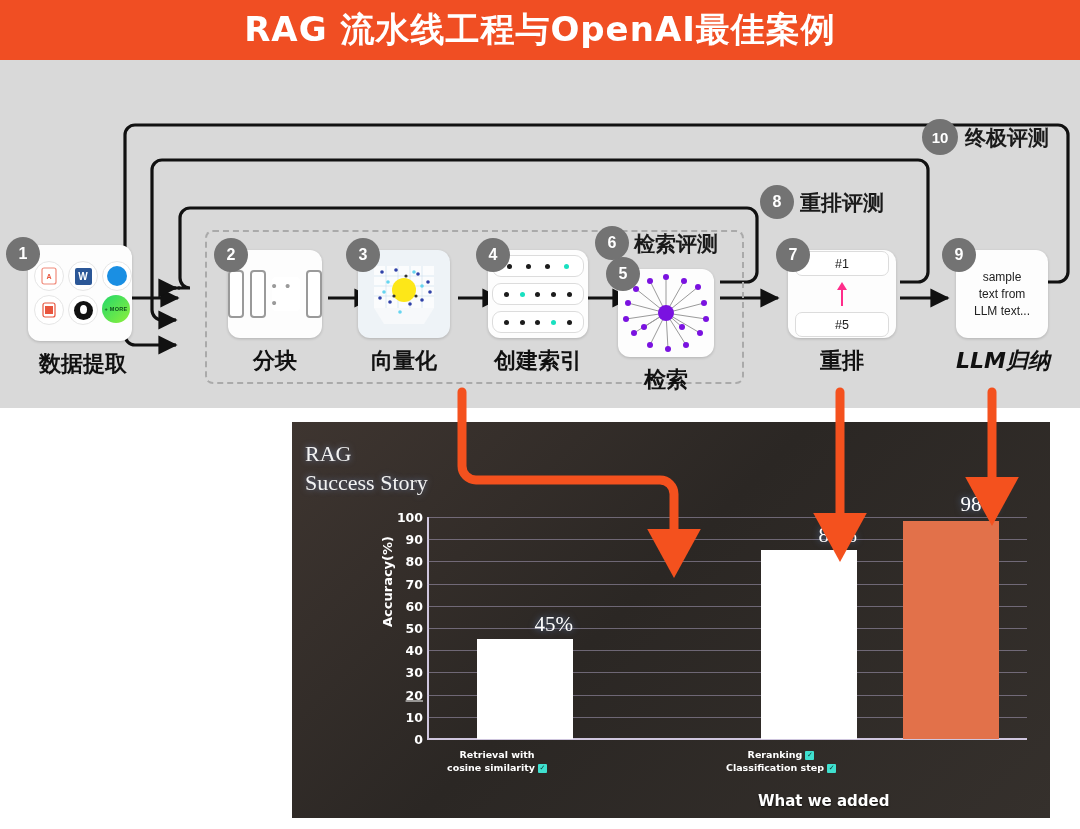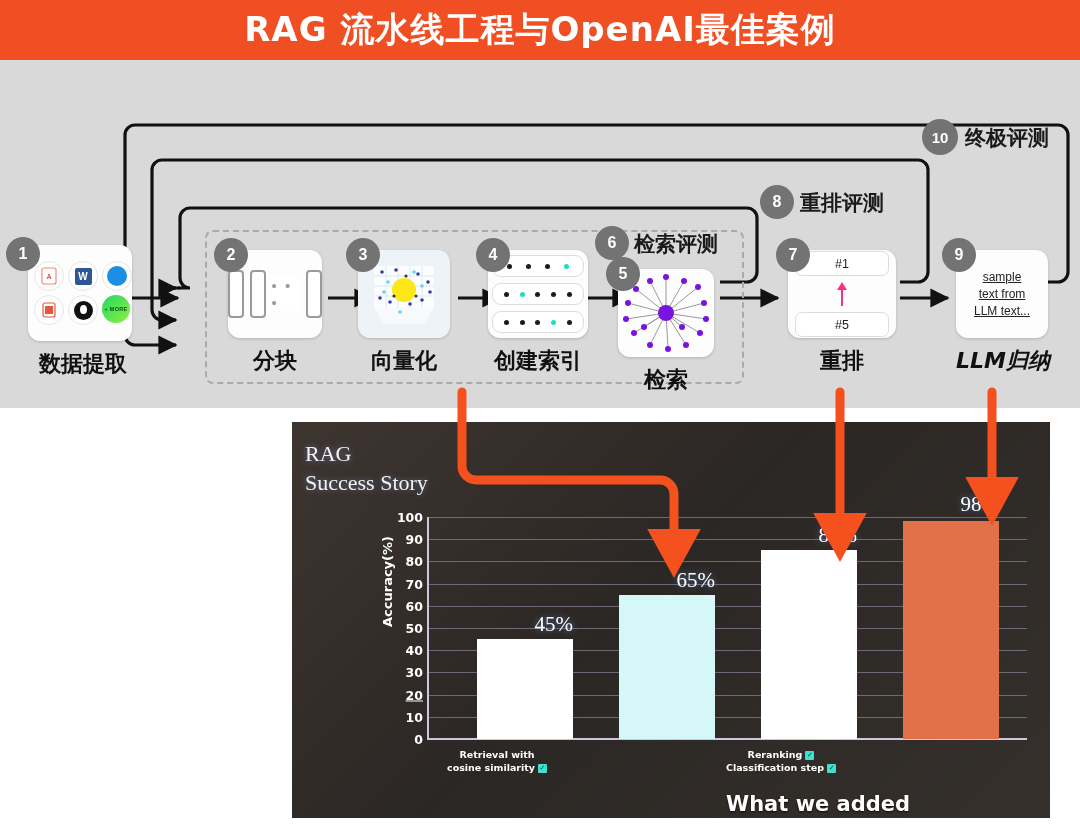--- a/index.html
+++ b/index.html
@@ -96,21 +96,21 @@
   
   .rerank{width:100px;display:flex;flex-direction:column;align-items:center;gap:4px;padding:4px 0;}
   .rerank .pill{
     width:92px;height:23px;border:1.5px solid #dcdcdc;border-radius:7px;background:#fff;
     display:flex;align-items:center;justify-content:center;font-size:12.5px;color:#222;
   }
   .rerank .uparrow{height:28px;display:flex;align-items:center;}
 
   
   .llmtext{
-    width:88px;text-align:center;font-size:12px;line-height:17px;color:#222;text-decoration:underline;
+    width:88px;text-align:center;font-size:12px;line-height:17px;color:#222;
   }
 
   
   .photo{
     position:absolute;left:292px;top:422px;width:758px;height:396px;
     background:linear-gradient(135deg,#3e3530 0%,#2b2724 45%,#35302c 100%);
     overflow:hidden;
   }
   .photo .ph-title{
     position:absolute;left:13px;top:17px;color:#f2f2f2;
@@ -138,23 +138,24 @@
     text-shadow:0 0 7px rgba(120,170,255,.6);
   }
   .xlab{
     position:absolute;text-align:center;color:#fff;font-size:9.5px;line-height:13px;
     font-weight:bold;font-family:"DejaVu Sans","Liberation Sans",sans-serif;
   }
   .chk{display:inline-block;width:9px;height:9px;border-radius:1px;background:#3fe0cf;
        color:#0d3b36;font-size:7px;line-height:9px;text-align:center;vertical-align:middle;margin-left:3px;}
   .chk.no{background:#e8613c;color:#fff;}
   .xaxislabel{
-    position:absolute;color:#fff;font-size:21px;font-weight:bold;
+    position:absolute;color:#fff;font-size:15px;font-weight:bold;
     font-family:"DejaVu Sans","Liberation Sans",sans-serif;
     text-shadow:0 1px 2px rgba(0,0,0,.8);
+    margin-left:32px;
   }
   .watermark{
     position:absolute;right:8px;bottom:14px;display:flex;align-items:center;gap:10px;
     color:rgba(255,255,255,.55);font-size:30px;letter-spacing:3px;
     font-family:"DejaVu Sans","Liberation Sans",sans-serif;white-space:nowrap;
   }
   .wechat{position:relative;width:44px;height:34px;opacity:.5;}
 
   .arrows{position:absolute;left:0;top:0;width:1080px;height:829px;pointer-events:none;z-index:8;}
 </style>
@@ -430,23 +431,20 @@
     <div class="ytick" style="top:111px;">50</div>
     <div class="ytick" style="top:133.2px;">40</div>
     <div class="ytick" style="top:155.4px;">30</div>
     <div class="ytick" style="top:177.6px;text-decoration:underline;">20</div>
     <div class="ytick" style="top:199.8px;">10</div>
     <div class="ytick" style="top:222px;">0</div>
 
     <div class="bar" style="left:50px;width:96px;height:99.9px;background:#FFFFFF;">
       <div class="barvalue" style="top:-27px;">45%</div>
     </div>
-    <div class="bar" style="left:192px;width:96px;height:144.3px;background:#D6F7F7;">
-      <div class="barvalue" style="top:-27px;">65%</div>
-    </div>
     <div class="bar" style="left:334px;width:96px;height:188.7px;background:#FFFFFF;">
       <div class="barvalue" style="top:-27px;">85%</div>
     </div>
     <div class="bar" style="left:476px;width:96px;height:217.6px;background:#E2714A;">
       <div class="barvalue" style="top:-29px;">98%</div>
     </div>
   </div>
 
   <div class="ylabel">Accuracy(%)</div>
 

